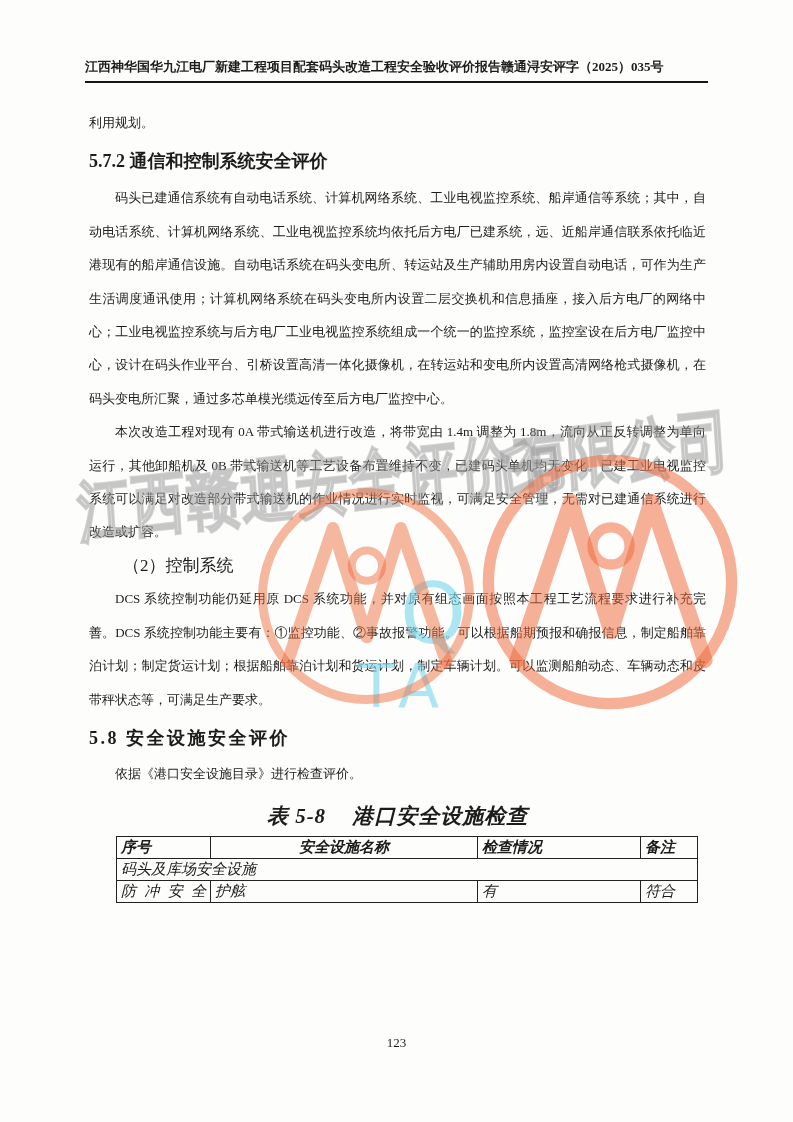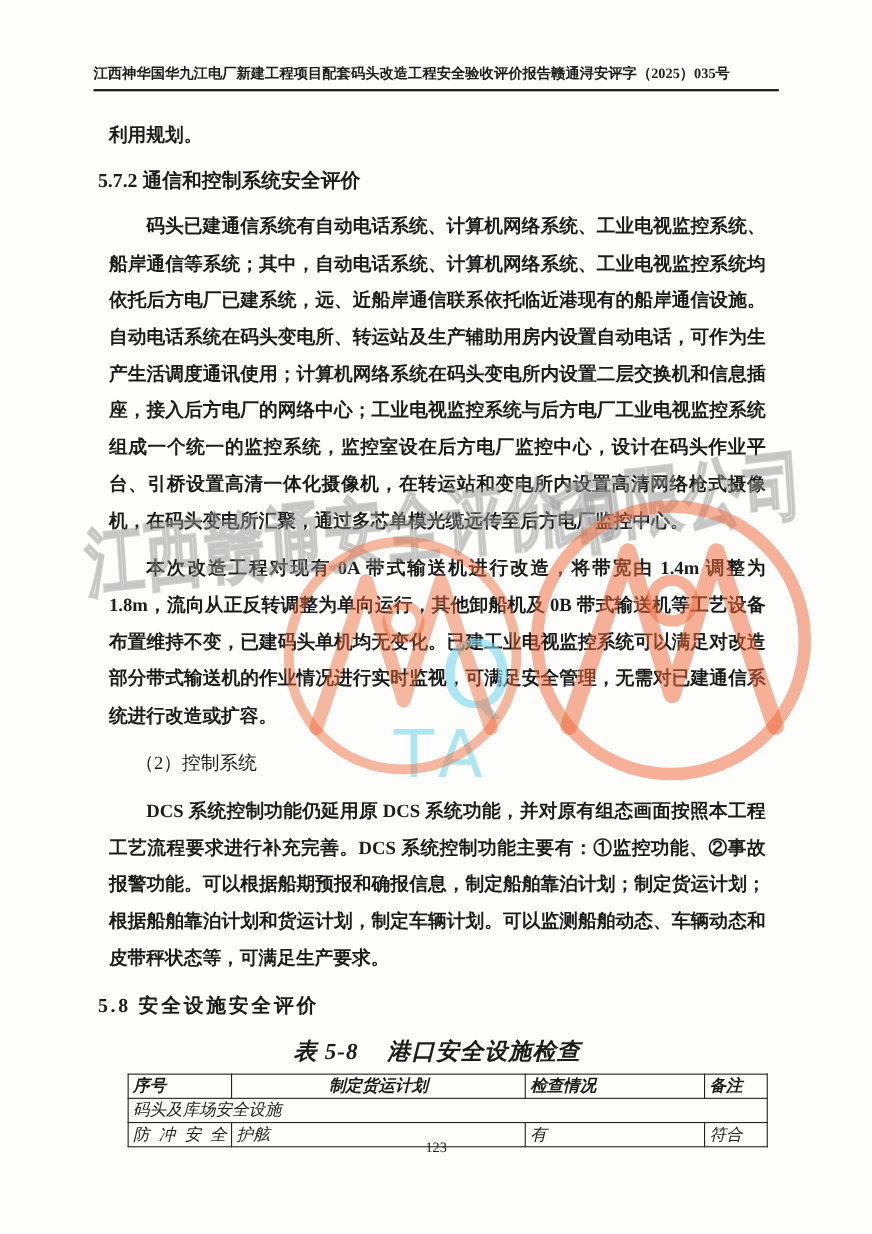--- a/index.html
+++ b/index.html
@@ -20,23 +20,23 @@
     border-bottom:2px solid #161616;
     padding-bottom:5px;
   }
   .doc-header .hdr-left{white-space:nowrap;}
   .doc-header .hdr-right{white-space:nowrap;}
   
   .content{
     position:absolute;left:89px;right:87px;top:96px;
   }
   .para{
-    font-size:17px;line-height:33.4px;
+    font-size:13px;line-height:33.4px;
     text-align:justify;text-justify:inter-ideograph;
-    margin:10px;text-indent:2em;font-weight:bold;
+    margin:0;text-indent:2em;
   }
   .para.no-indent{text-indent:0;}
   .h-num{
     font-size:18px;font-weight:bold;line-height:30px;
     margin:7px 0 5px 0;
   }
   .h-num-kai{
     font-size:18px;font-weight:bold;line-height:32px;
     letter-spacing:2.5px;
     margin:6px 0 3px 0;
@@ -123,36 +123,37 @@
     <p class="para">码头已建通信系统有自动电话系统、计算机网络系统、工业电视监控系统、船岸通信等系统；其中，自动电话系统、计算机网络系统、工业电视监控系统均依托后方电厂已建系统，远、近船岸通信联系依托临近港现有的船岸通信设施。自动电话系统在码头变电所、转运站及生产辅助用房内设置自动电话，可作为生产生活调度通讯使用；计算机网络系统在码头变电所内设置二层交换机和信息插座，接入后方电厂的网络中心；工业电视监控系统与后方电厂工业电视监控系统组成一个统一的监控系统，监控室设在后方电厂监控中心，设计在码头作业平台、引桥设置高清一体化摄像机，在转运站和变电所内设置高清网络枪式摄像机，在码头变电所汇聚，通过多芯单模光缆远传至后方电厂监控中心。</p>
 
     <p class="para">本次改造工程对现有 0A 带式输送机进行改造，将带宽由 1.4m 调整为 1.8m，流向从正反转调整为单向运行，其他卸船机及 0B 带式输送机等工艺设备布置维持不变，已建码头单机均无变化。已建工业电视监控系统可以满足对改造部分带式输送机的作业情况进行实时监视，可满足安全管理，无需对已建通信系统进行改造或扩容。</p>
 
     <p class="sub-label">（2）控制系统</p>
 
     <p class="para">DCS 系统控制功能仍延用原 DCS 系统功能，并对原有组态画面按照本工程工艺流程要求进行补充完善。DCS 系统控制功能主要有：①监控功能、②事故报警功能。可以根据船期预报和确报信息，制定船舶靠泊计划；制定货运计划；根据船舶靠泊计划和货运计划，制定车辆计划。可以监测船舶动态、车辆动态和皮带秤状态等，可满足生产要求。</p>
 
     <div class="h-num-kai">5.8 安全设施安全评价</div>
 
+    <p class="para">依据《港口安全设施目录》进行检查评价。</p>
 
     <div class="tbl-caption">
       <span class="cap-no">表 5-8</span><span>港口安全设施检查</span>
     </div>
 
     <table class="check-table">
       <colgroup>
         <col style="width:94px">
           <col style="width:267px">
           <col style="width:163px">
           <col style="width:57px">
       </colgroup>
       <tbody>
         <tr>
           <td class="th">序号</td>
-          <td class="th c-center">制定货运计划</td>
+          <td class="th c-center">安全设施名称</td>
           <td class="th">检查情况</td>
           <td class="th">备注</td>
         </tr>
         <tr>
           <td colspan="4">码头及库场安全设施</td>
         </tr>
         <tr>
           <td class="justify-cell">防冲安全</td>
           <td>护舷</td>
           <td>有</td>

